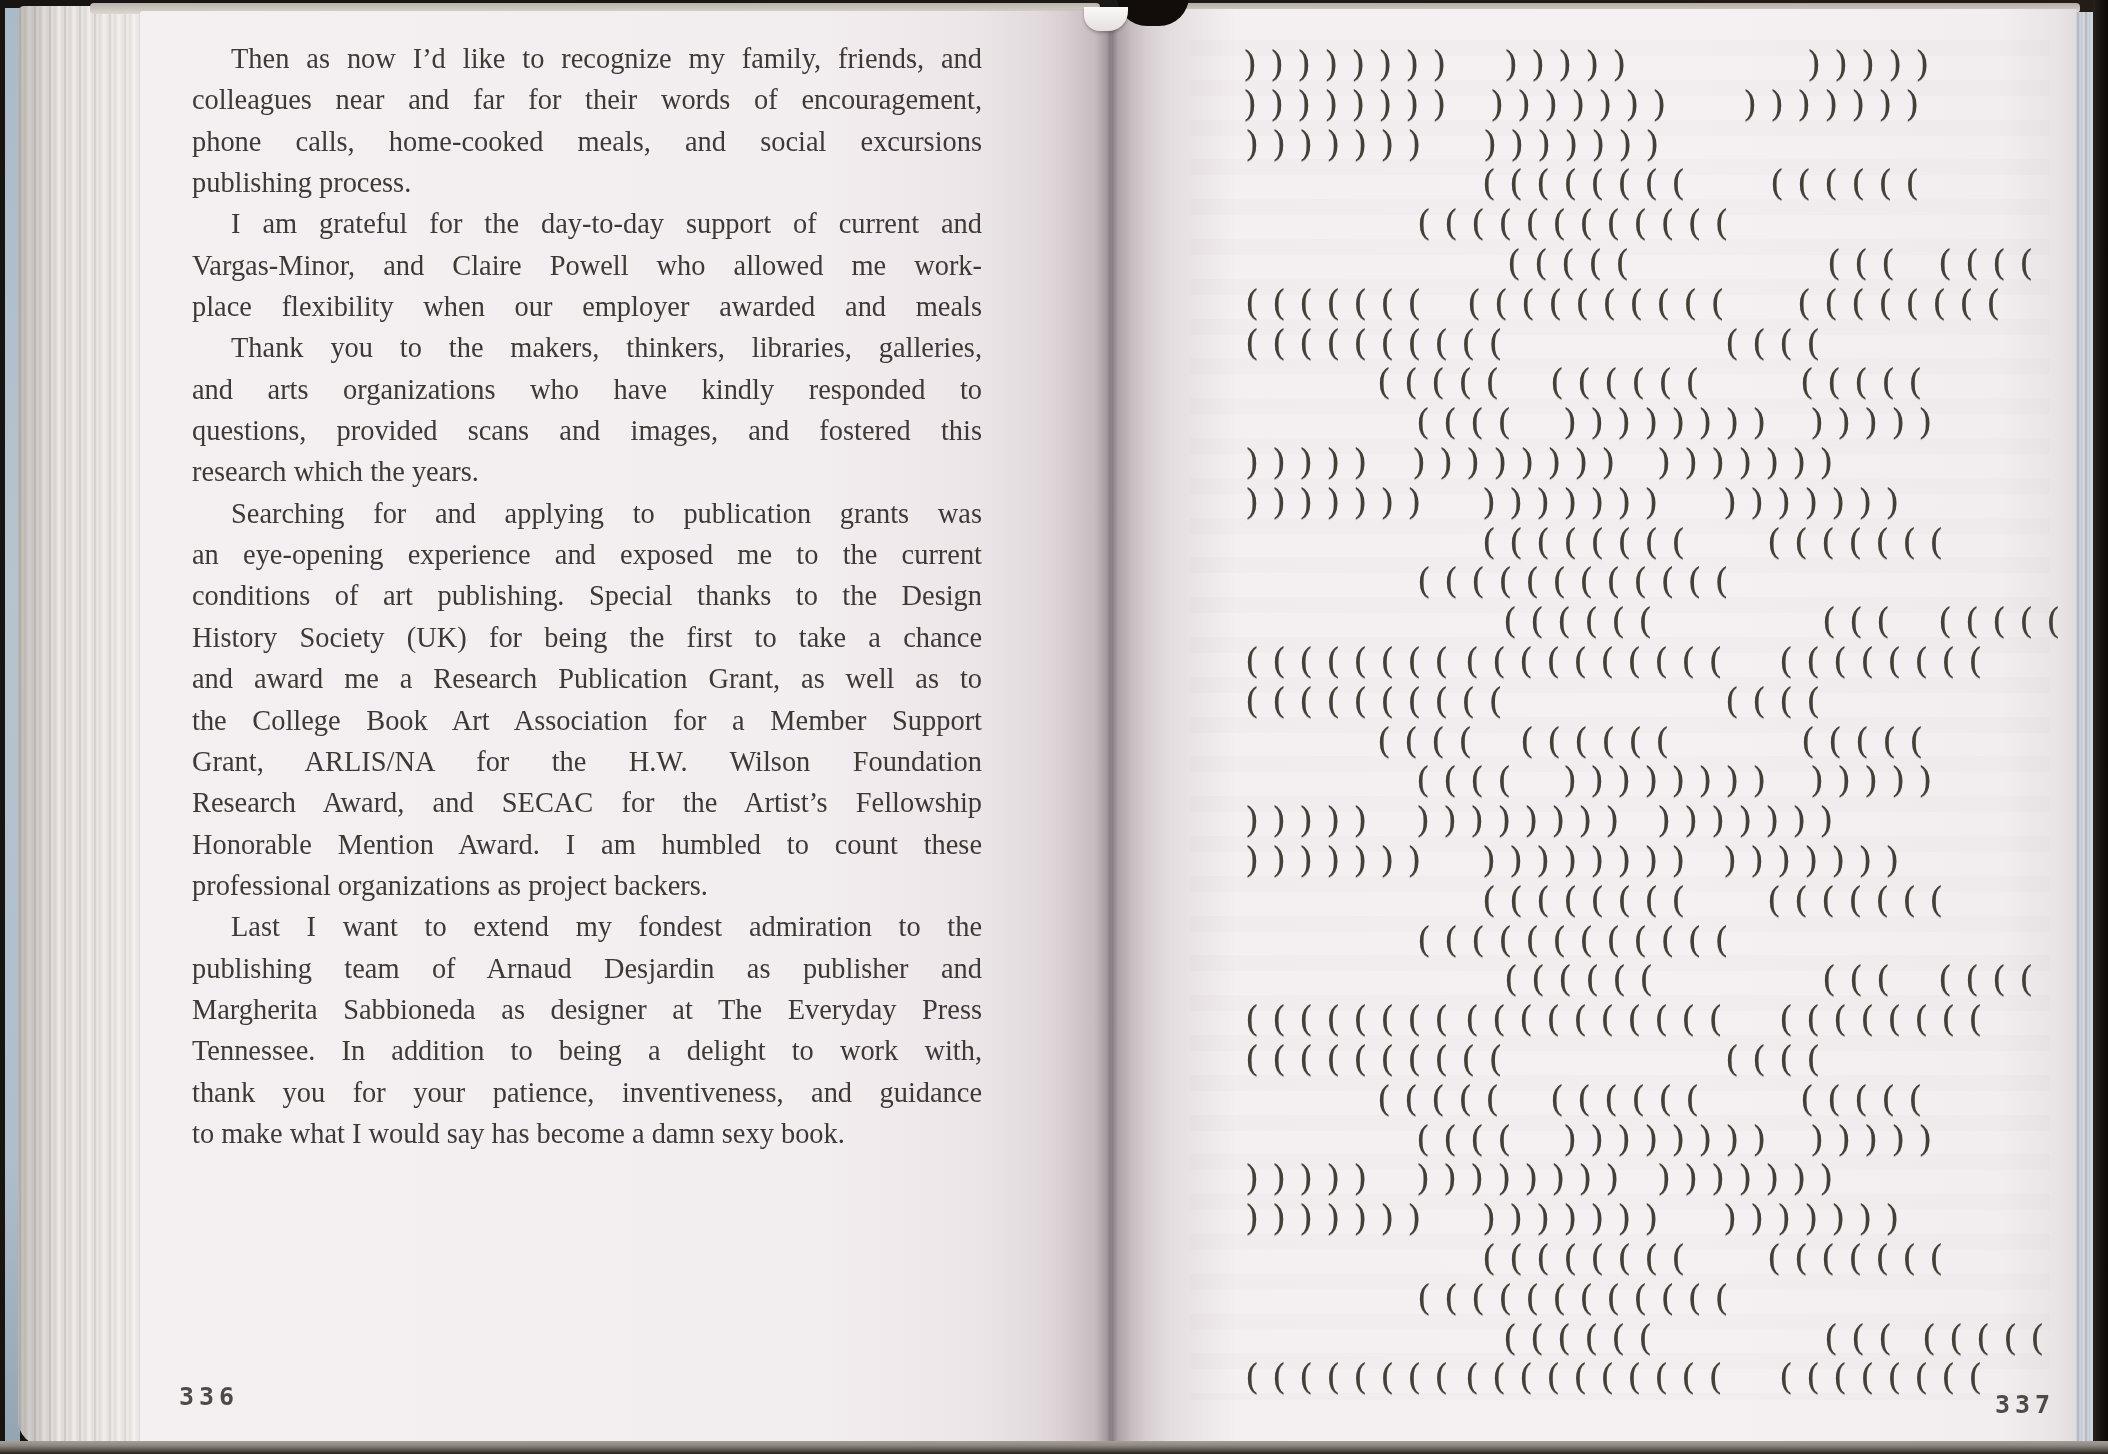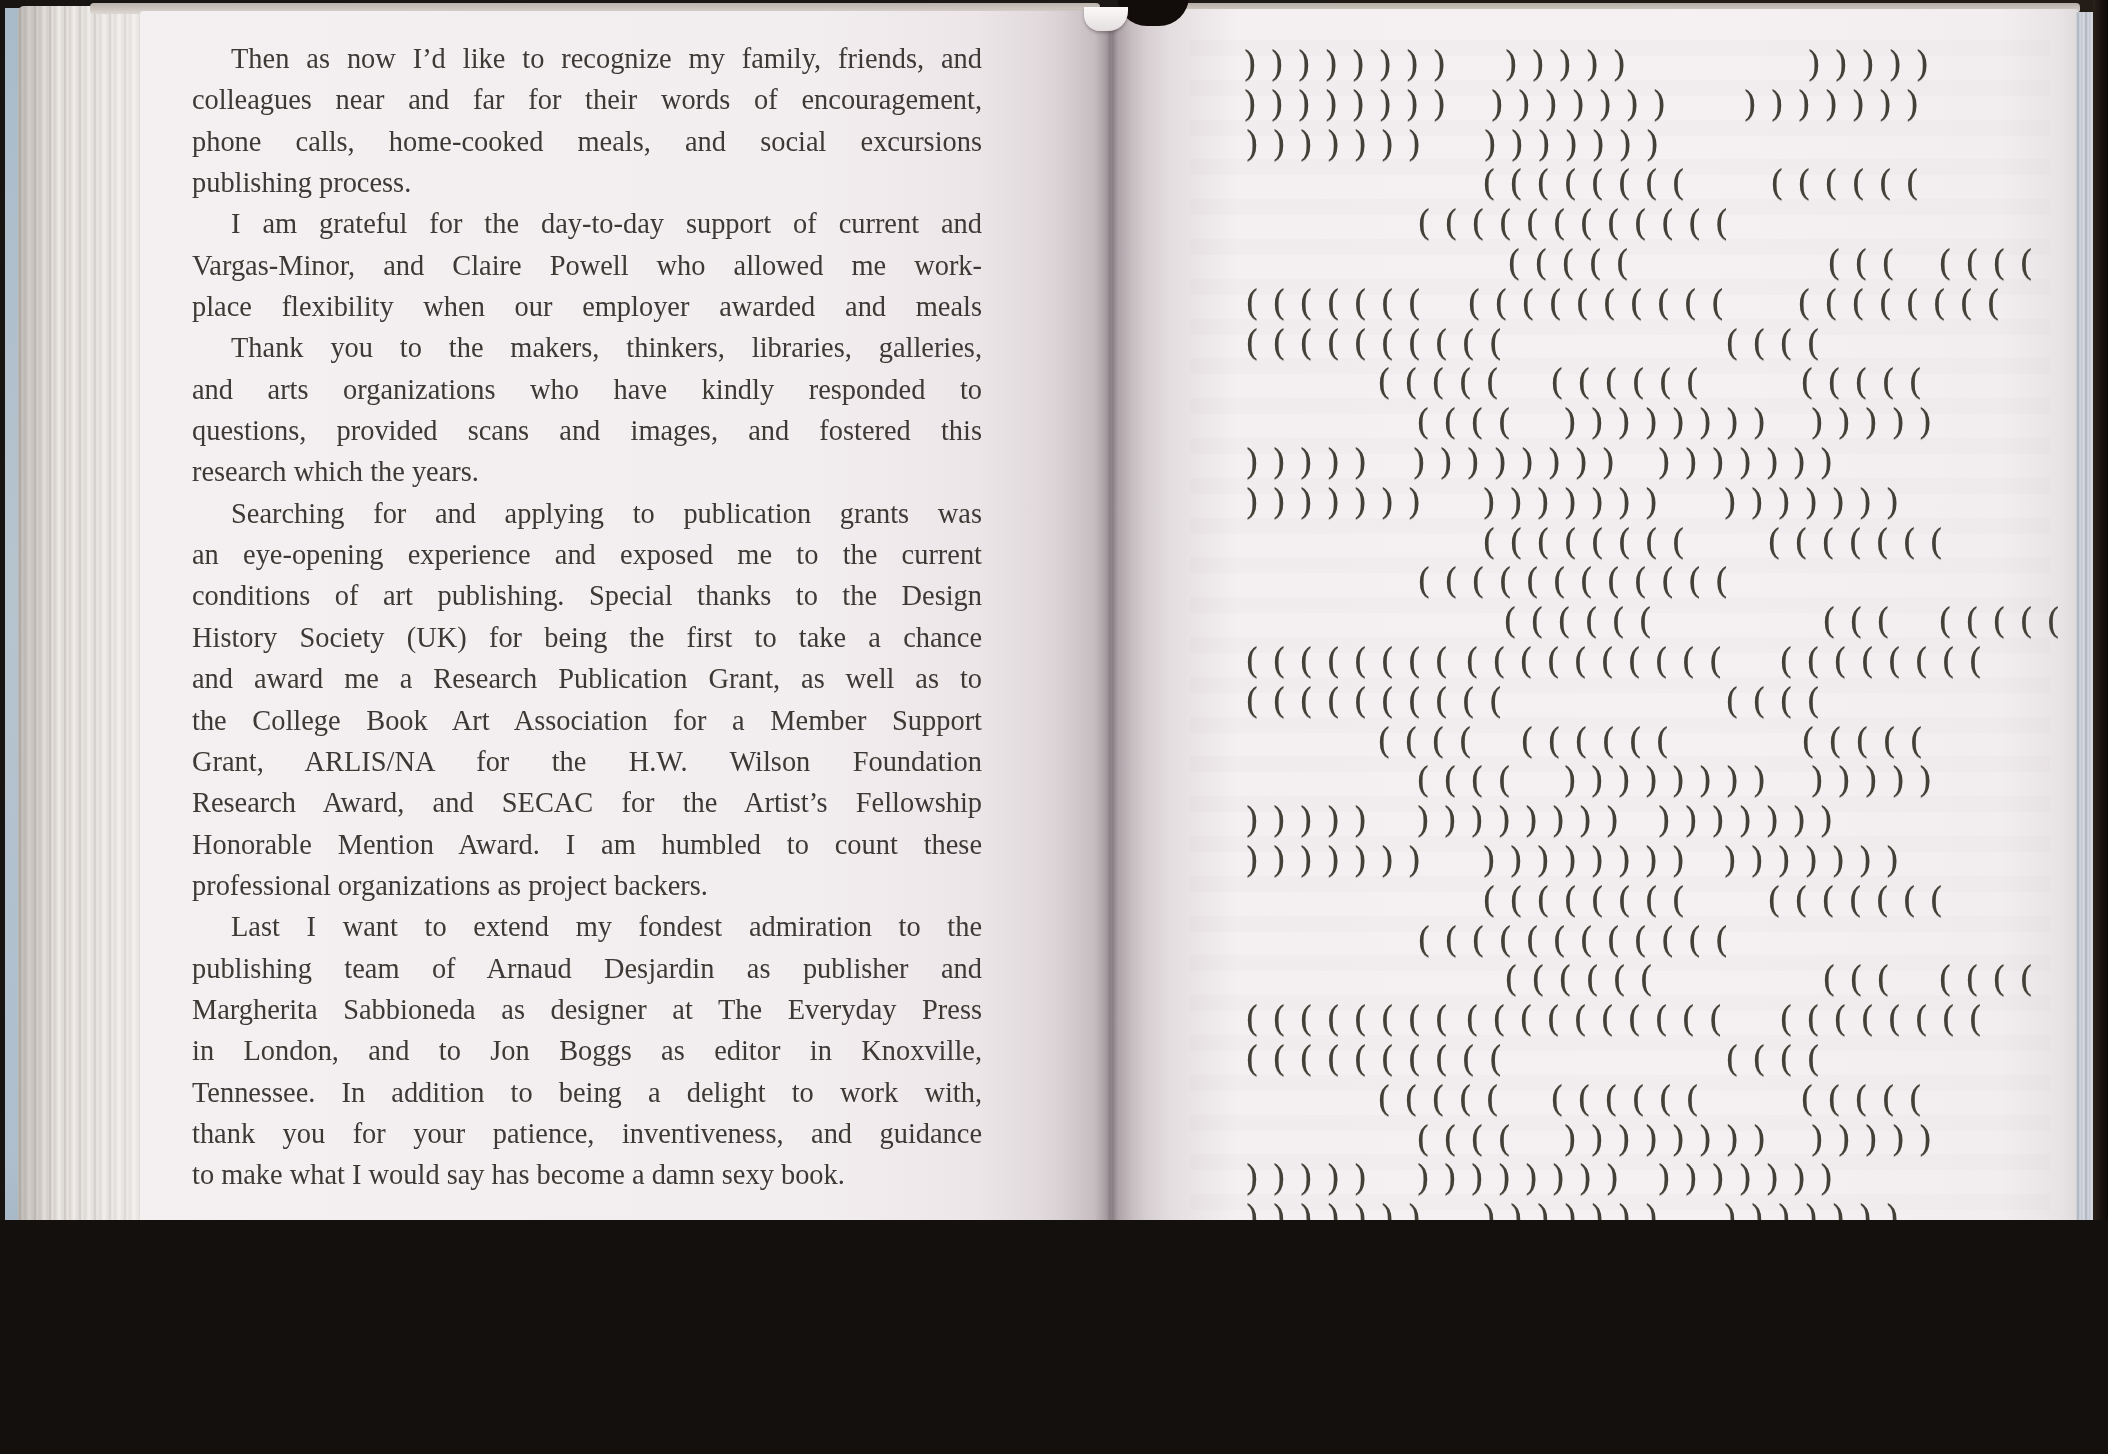--- a/index.html
+++ b/index.html
@@ -1,16 +1,16 @@
 <!DOCTYPE html>
 <html><head>
 <meta charset="utf-8">
 <style>
   html,body{margin:0;padding:0;background:#14100e;}
-  .scene{position:relative;width:2108px;height:1220px;overflow:hidden;
+  .scene{position:relative;width:2108px;height:1454px;overflow:hidden;
          background:linear-gradient(90deg,#181411 0%,#1d1916 55%,#241c16 100%);
          font-family:"Liberation Serif","DejaVu Serif",serif;}
   
   .edge-blue-left{position:absolute;left:5px;top:8px;width:15px;height:1438px;
          background:linear-gradient(180deg,#a9bac9 0%,#b6c4ce 40%,#aebecd 80%,#93a4b2 100%);}
   .fore-edge-left{position:absolute;left:18px;top:6px;width:130px;height:1440px;
          border-radius:6px 0 0 26px;
          background:
            repeating-linear-gradient(90deg,
              #e6e2df 0px,#c6c1bd 2px,#e9e5e2 4px,#d8d3cf 7px,#efecea 11px,#dcd7d3 15px),
@@ -102,21 +102,20 @@
       <div class="ln">History Society (UK) for being the first to take a chance</div>
       <div class="ln">and award me a Research Publication Grant, as well as to</div>
       <div class="ln">the College Book Art Association for a Member Support</div>
       <div class="ln">Grant, ARLIS/NA for the H.W. Wilson Foundation</div>
       <div class="ln">Research Award, and SECAC for the Artist’s Fellowship</div>
       <div class="ln">Honorable Mention Award. I am humbled to count these</div>
       <div class="ln end">professional organizations as project backers.</div>
       <div class="ln ind">Last I want to extend my fondest admiration to the</div>
       <div class="ln">publishing team of Arnaud Desjardin as publisher and</div>
       <div class="ln">Margherita Sabbioneda as designer at The Everyday Press</div>
-      <div class="ln">in London, and to Jon Boggs as editor in Knoxville,</div>
       <div class="ln">Tennessee. In addition to being a delight to work with,</div>
       <div class="ln">thank you for your patience, inventiveness, and guidance</div>
       <div class="ln end">to make what I would say has become a damn sexy book.</div>
     </div>
 
   <div class="pn pn-left">336</div>
 
   <div class="ornament">
       <div class="prow" style="top: 44px;">
         <span class="pgrp" style="left: 1243px;">))))))))</span>

